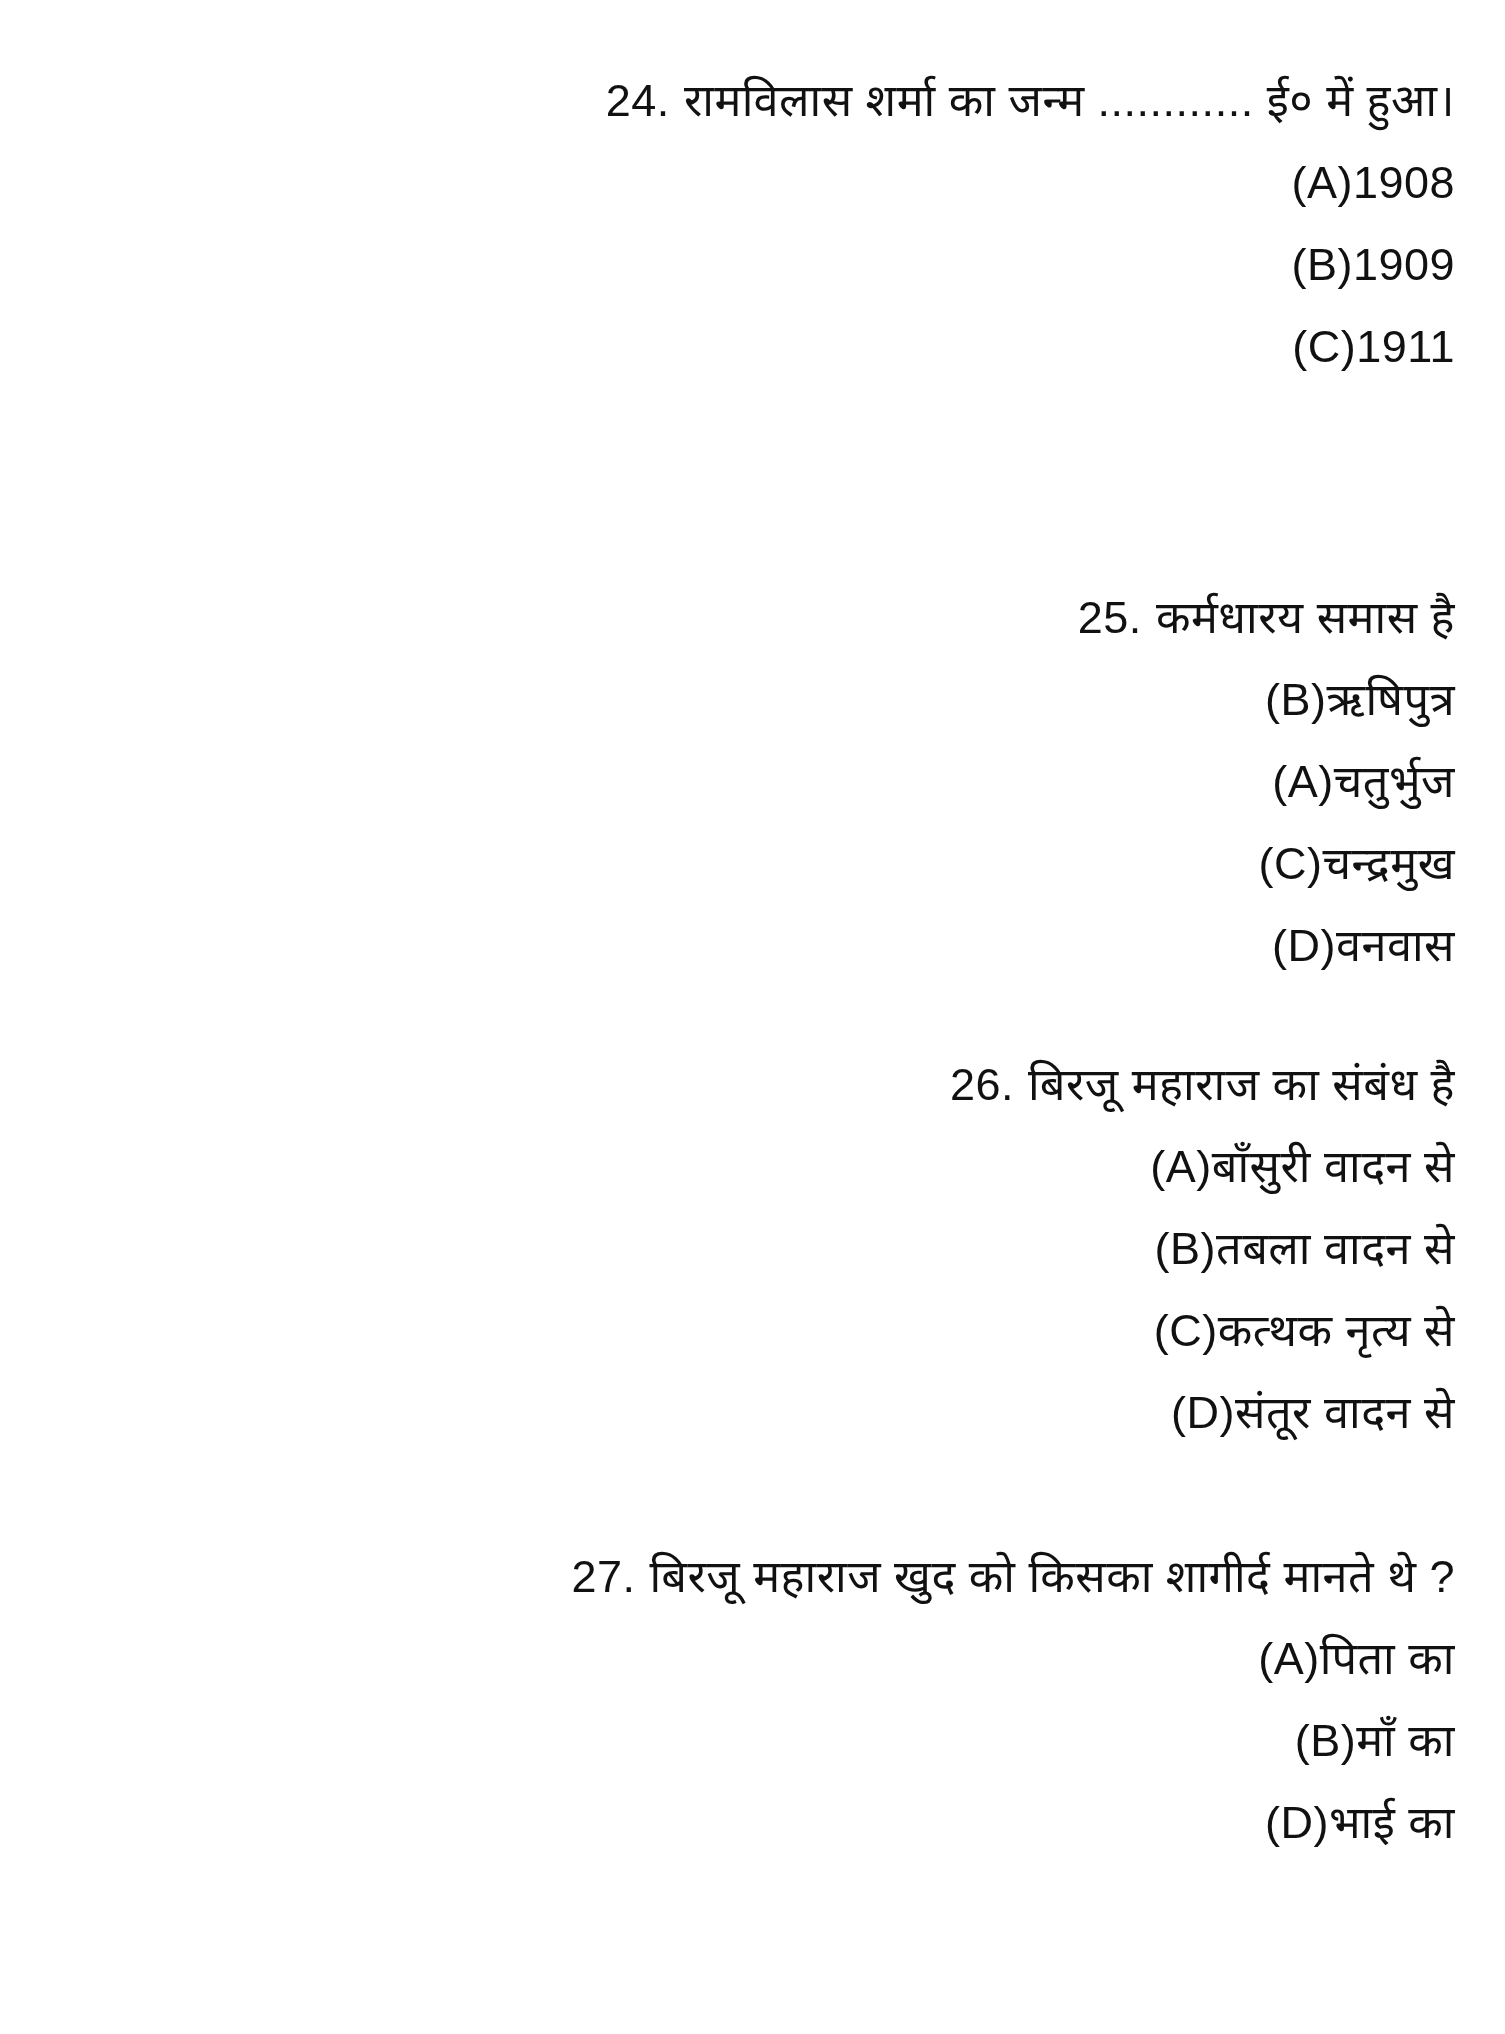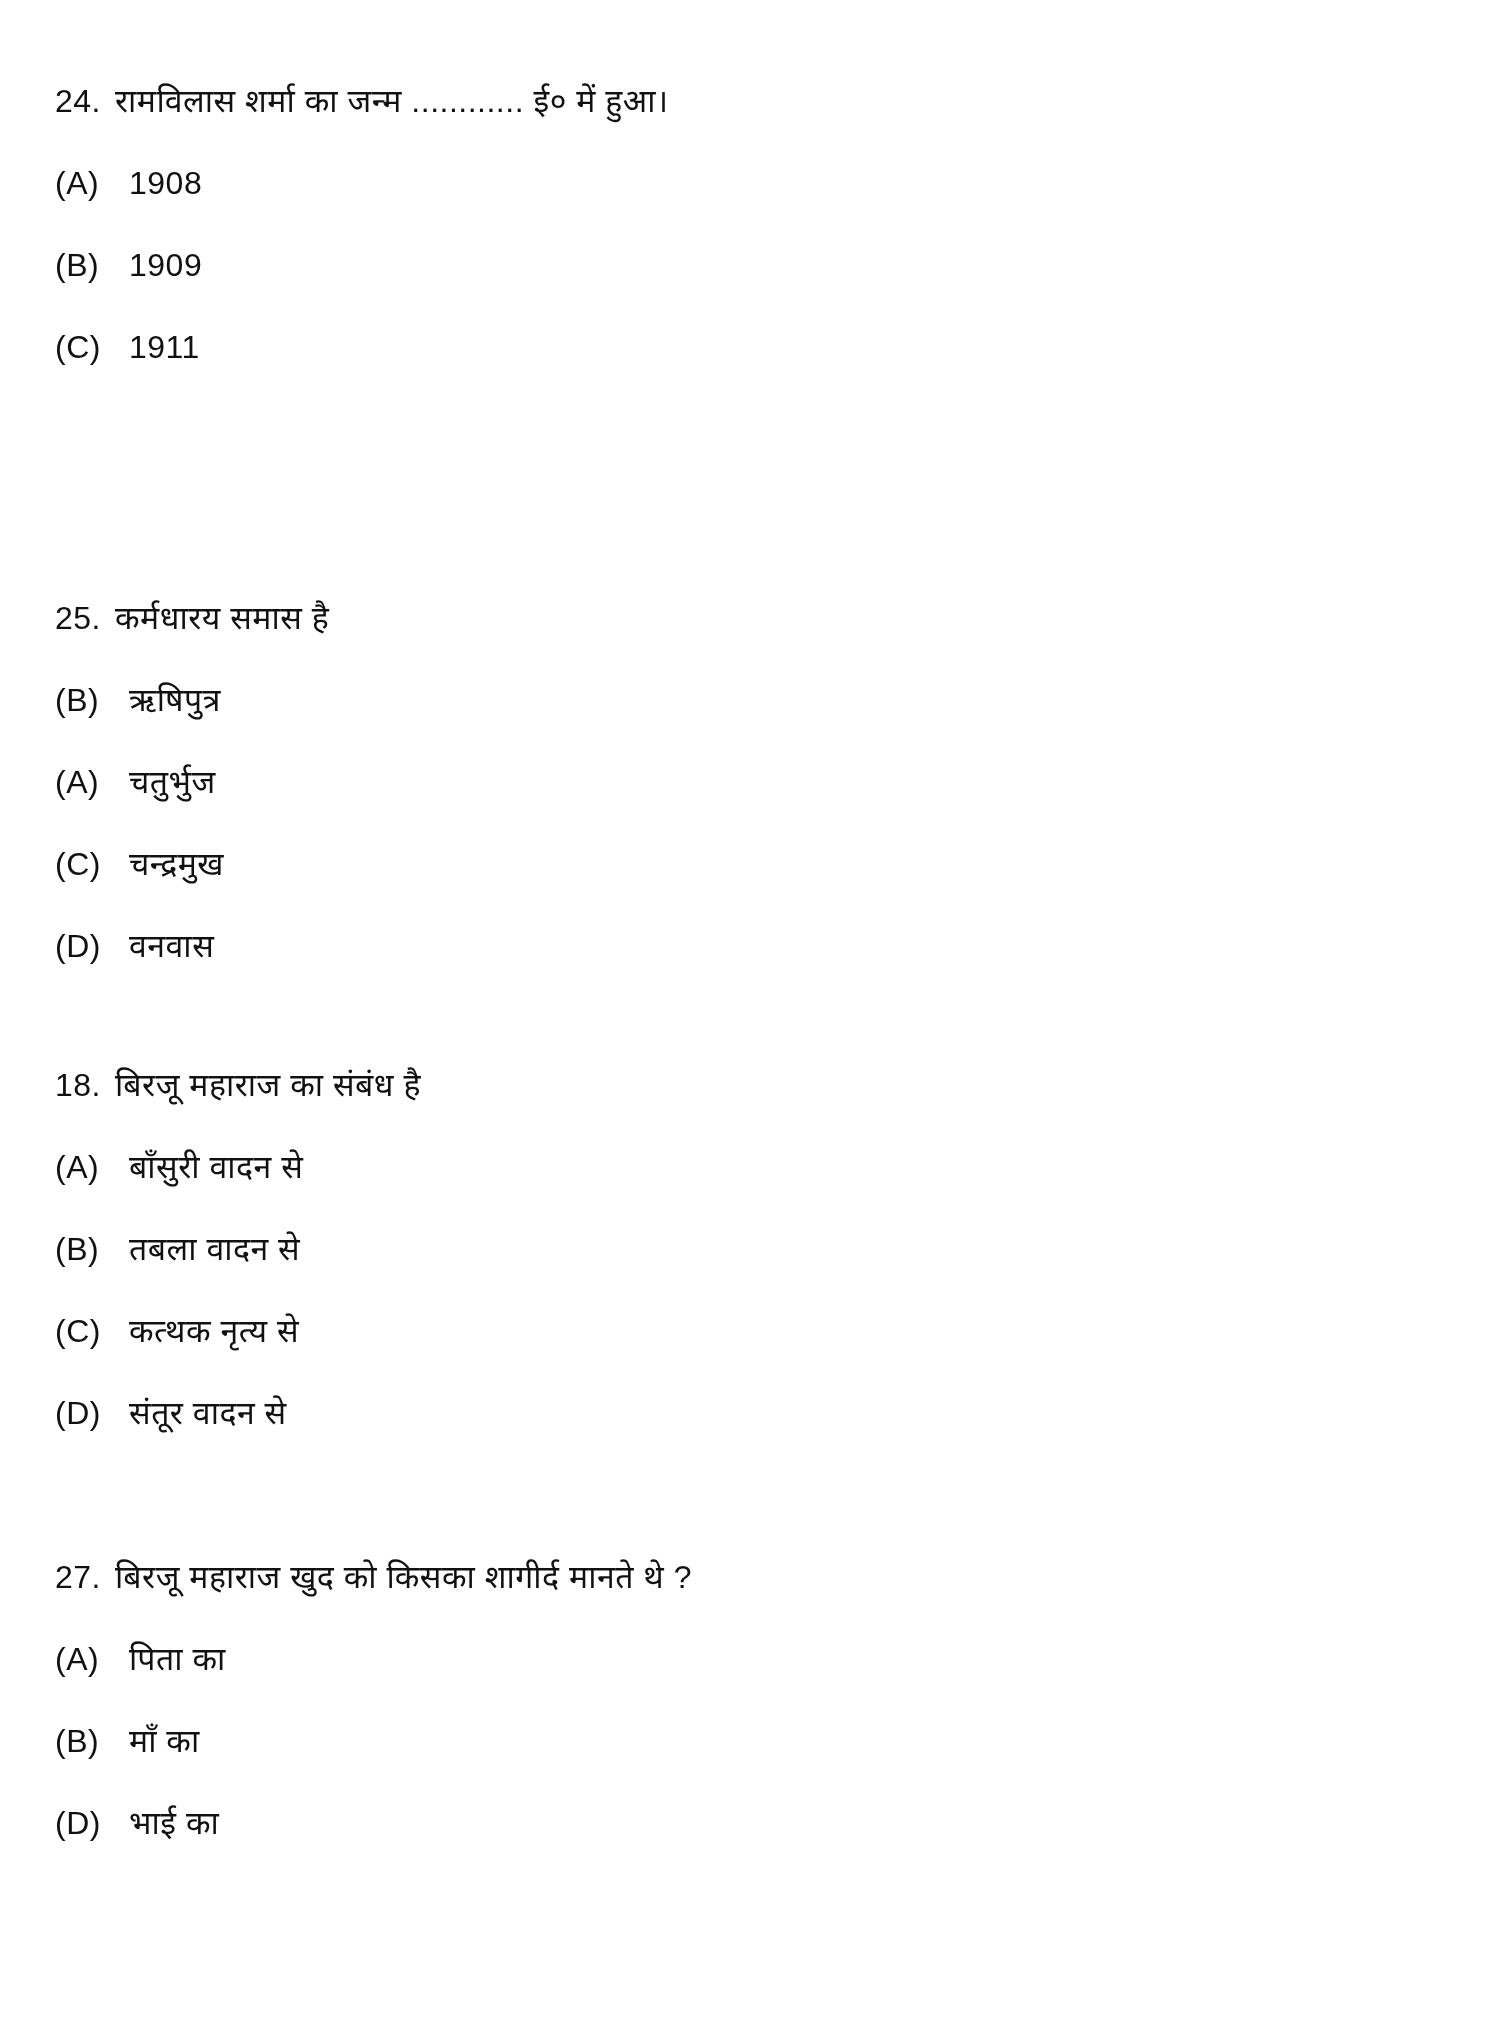--- a/index.html
+++ b/index.html
@@ -4,22 +4,23 @@
 <style>
   html, body { margin: 0; padding: 0; background: #ffffff; }
   body {
     width: 1505px; height: 2034px; position: relative; overflow: hidden;
     font-family: "Liberation Sans", "DejaVu Sans", sans-serif;
     color: #111111;
   }
   .page { position: absolute; left: 0; top: 0; width: 1505px; height: 2034px; }
   .question { position: absolute; left: 55px; width: 1400px; }
   .line {
-    height: 82px; line-height: 82px; font-size: 32px; white-space: nowrap;
+    height: 82px; line-height: 82px; font-size: 45px; white-space: nowrap;
     letter-spacing: 0.5px;
+    text-align: right;
   }
   .qnum { display: inline-block; margin-right: 14px; }
   .opt-label { display: inline-block; width: 74px; }
   .q-24 { top: 60px; }
   .q-25 { top: 577px; }
   .q-26 { top: 1044px; }
   .q-27 { top: 1536px; }
 </style>
 </head>
 <body>
@@ -54,21 +55,21 @@
     <div class="line">
       <span class="opt-label">(C)</span><span>चन्द्रमुख</span>
     </div>
     <div class="line">
       <span class="opt-label">(D)</span><span>वनवास</span>
     </div>
   </div>
 
   <div class="question q-26">
     <div class="line">
-      <span class="qnum">18.</span><span>बिरजू महाराज का संबंध है</span>
+      <span class="qnum">26.</span><span>बिरजू महाराज का संबंध है</span>
     </div>
     <div class="line">
       <span class="opt-label">(A)</span><span>बाँसुरी वादन से</span>
     </div>
     <div class="line">
       <span class="opt-label">(B)</span><span>तबला वादन से</span>
     </div>
     <div class="line">
       <span class="opt-label">(C)</span><span>कत्थक नृत्य से</span>
     </div>

